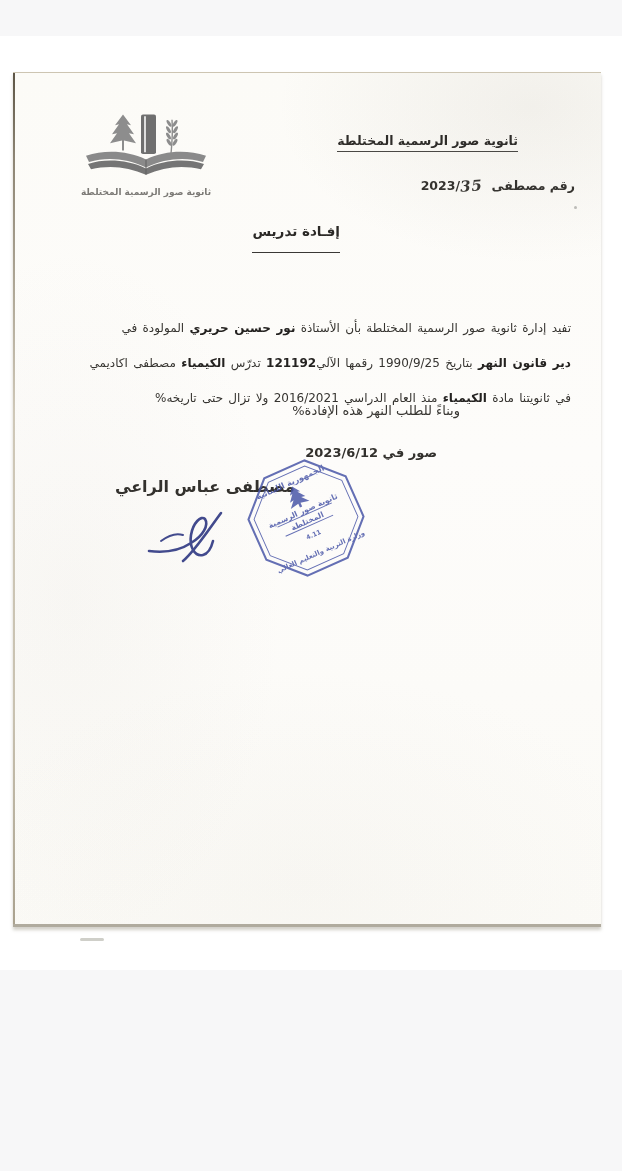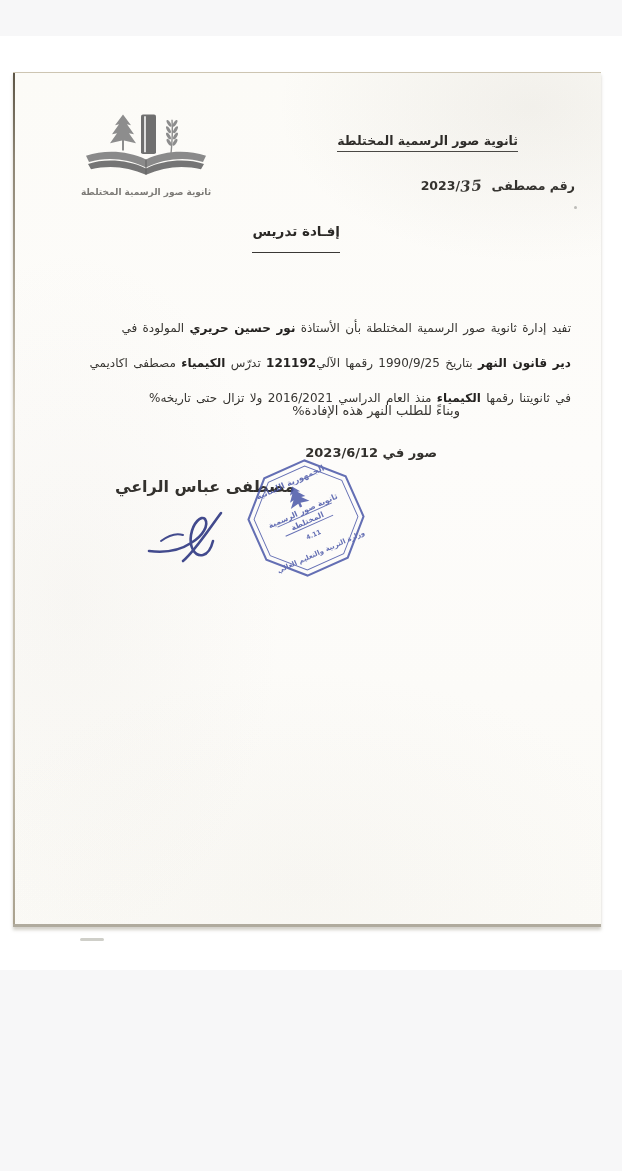--- a/index.html
+++ b/index.html
@@ -108,21 +108,21 @@
     <div class="hdr-ref">
       <span>رقم مصطفى</span>&nbsp;
       <span dir="ltr"><span>2023/</span><span class="hand">35</span></span>
     </div>
 
     <div class="doc-title">إفـادة تدريس</div>
 
     <div class="body-par">
       <div class="bline"><span>تفيد إدارة ثانوية صور الرسمية المختلطة بأن الأستاذة </span><span class="b">نور حسين حريري</span><span>  المولودة في</span></div>
       <div class="bline"><span class="b">دير قانون النهر</span><span>  بتاريخ 1990/9/25  رقمها الآلي</span><span class="b">121192</span><span> تدرّس </span><span class="b">الكيمياء</span><span> مصطفى اكاديمي</span></div>
-      <div class="bline"><span>في ثانويتنا رقمها  </span><span class="b">الكيمياء</span><span>  منذ العام الدراسي 2016/2021    ولا تزال حتى تاريخه%</span></div>
+      <div class="bline"><span>في ثانويتنا مادة  </span><span class="b">الكيمياء</span><span>  منذ العام الدراسي 2016/2021    ولا تزال حتى تاريخه%</span></div>
     </div>
 
     <div class="closing">وبناءً للطلب النهر هذه الإفادة%</div>
 
     <div class="date-line">صور في 2023/6/12</div>
     <div class="dir-name">مصطفى عباس الراعي</div>
 
     <svg class="signature" viewBox="0 0 100 52">
       <g fill="none" stroke="#333c85" stroke-width="2.6" stroke-linecap="round" opacity=".92">
         <path d="M6,40 C22,42 36,40 48,32 C60,25 66,14 62,8 C58,4 50,12 48,24 C46,36 52,46 60,44 C64,43 68,38 70,30"></path>

